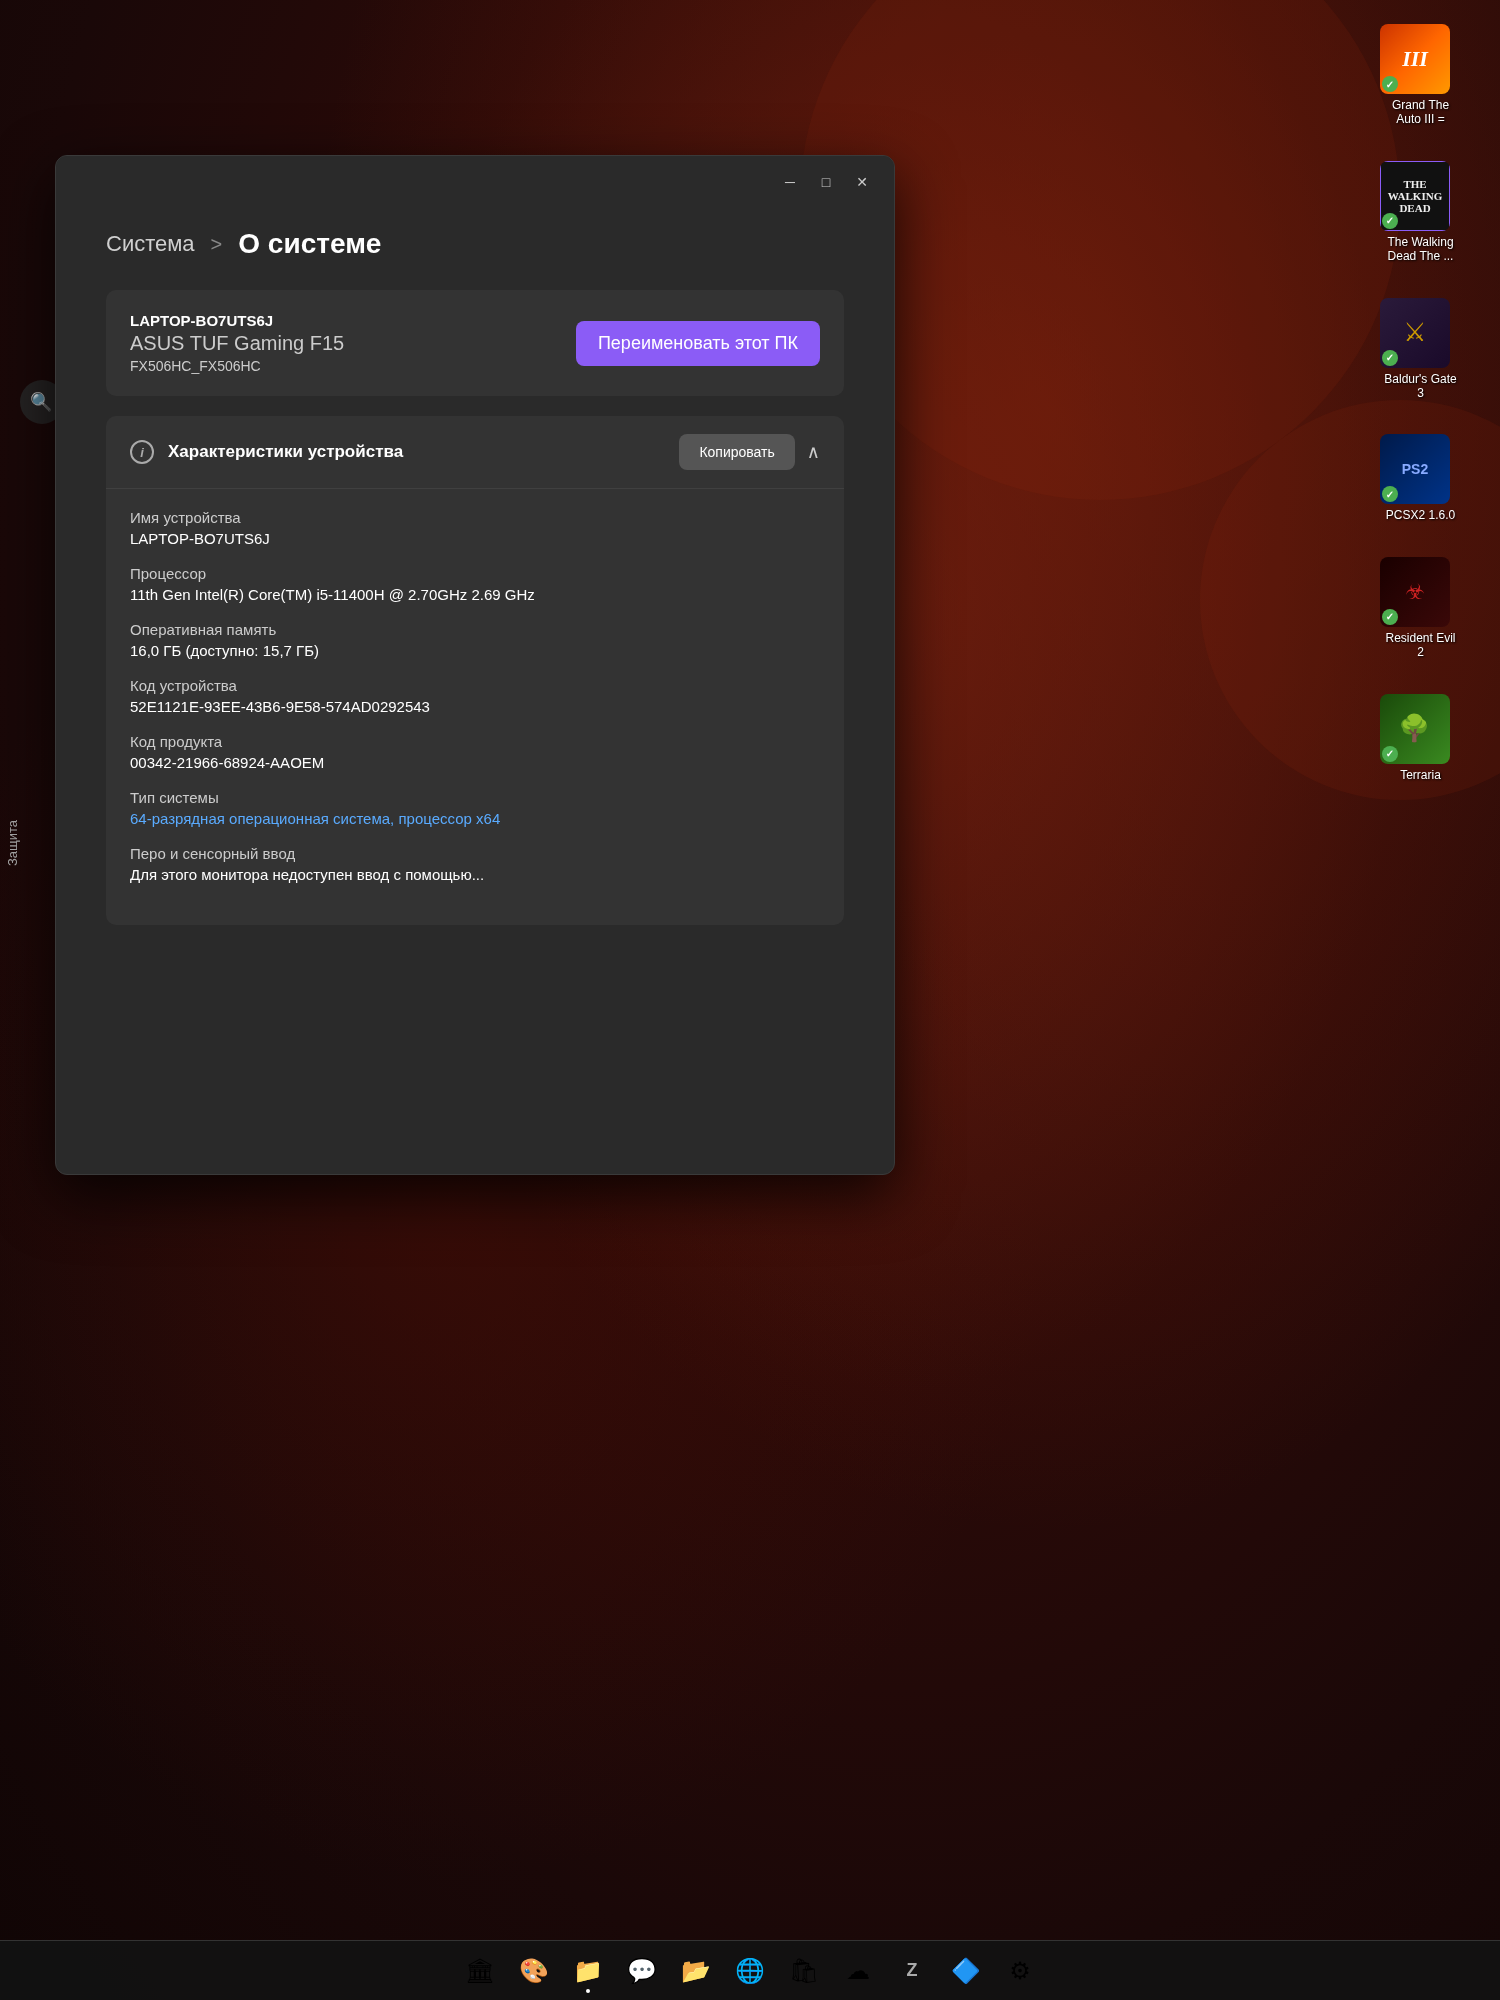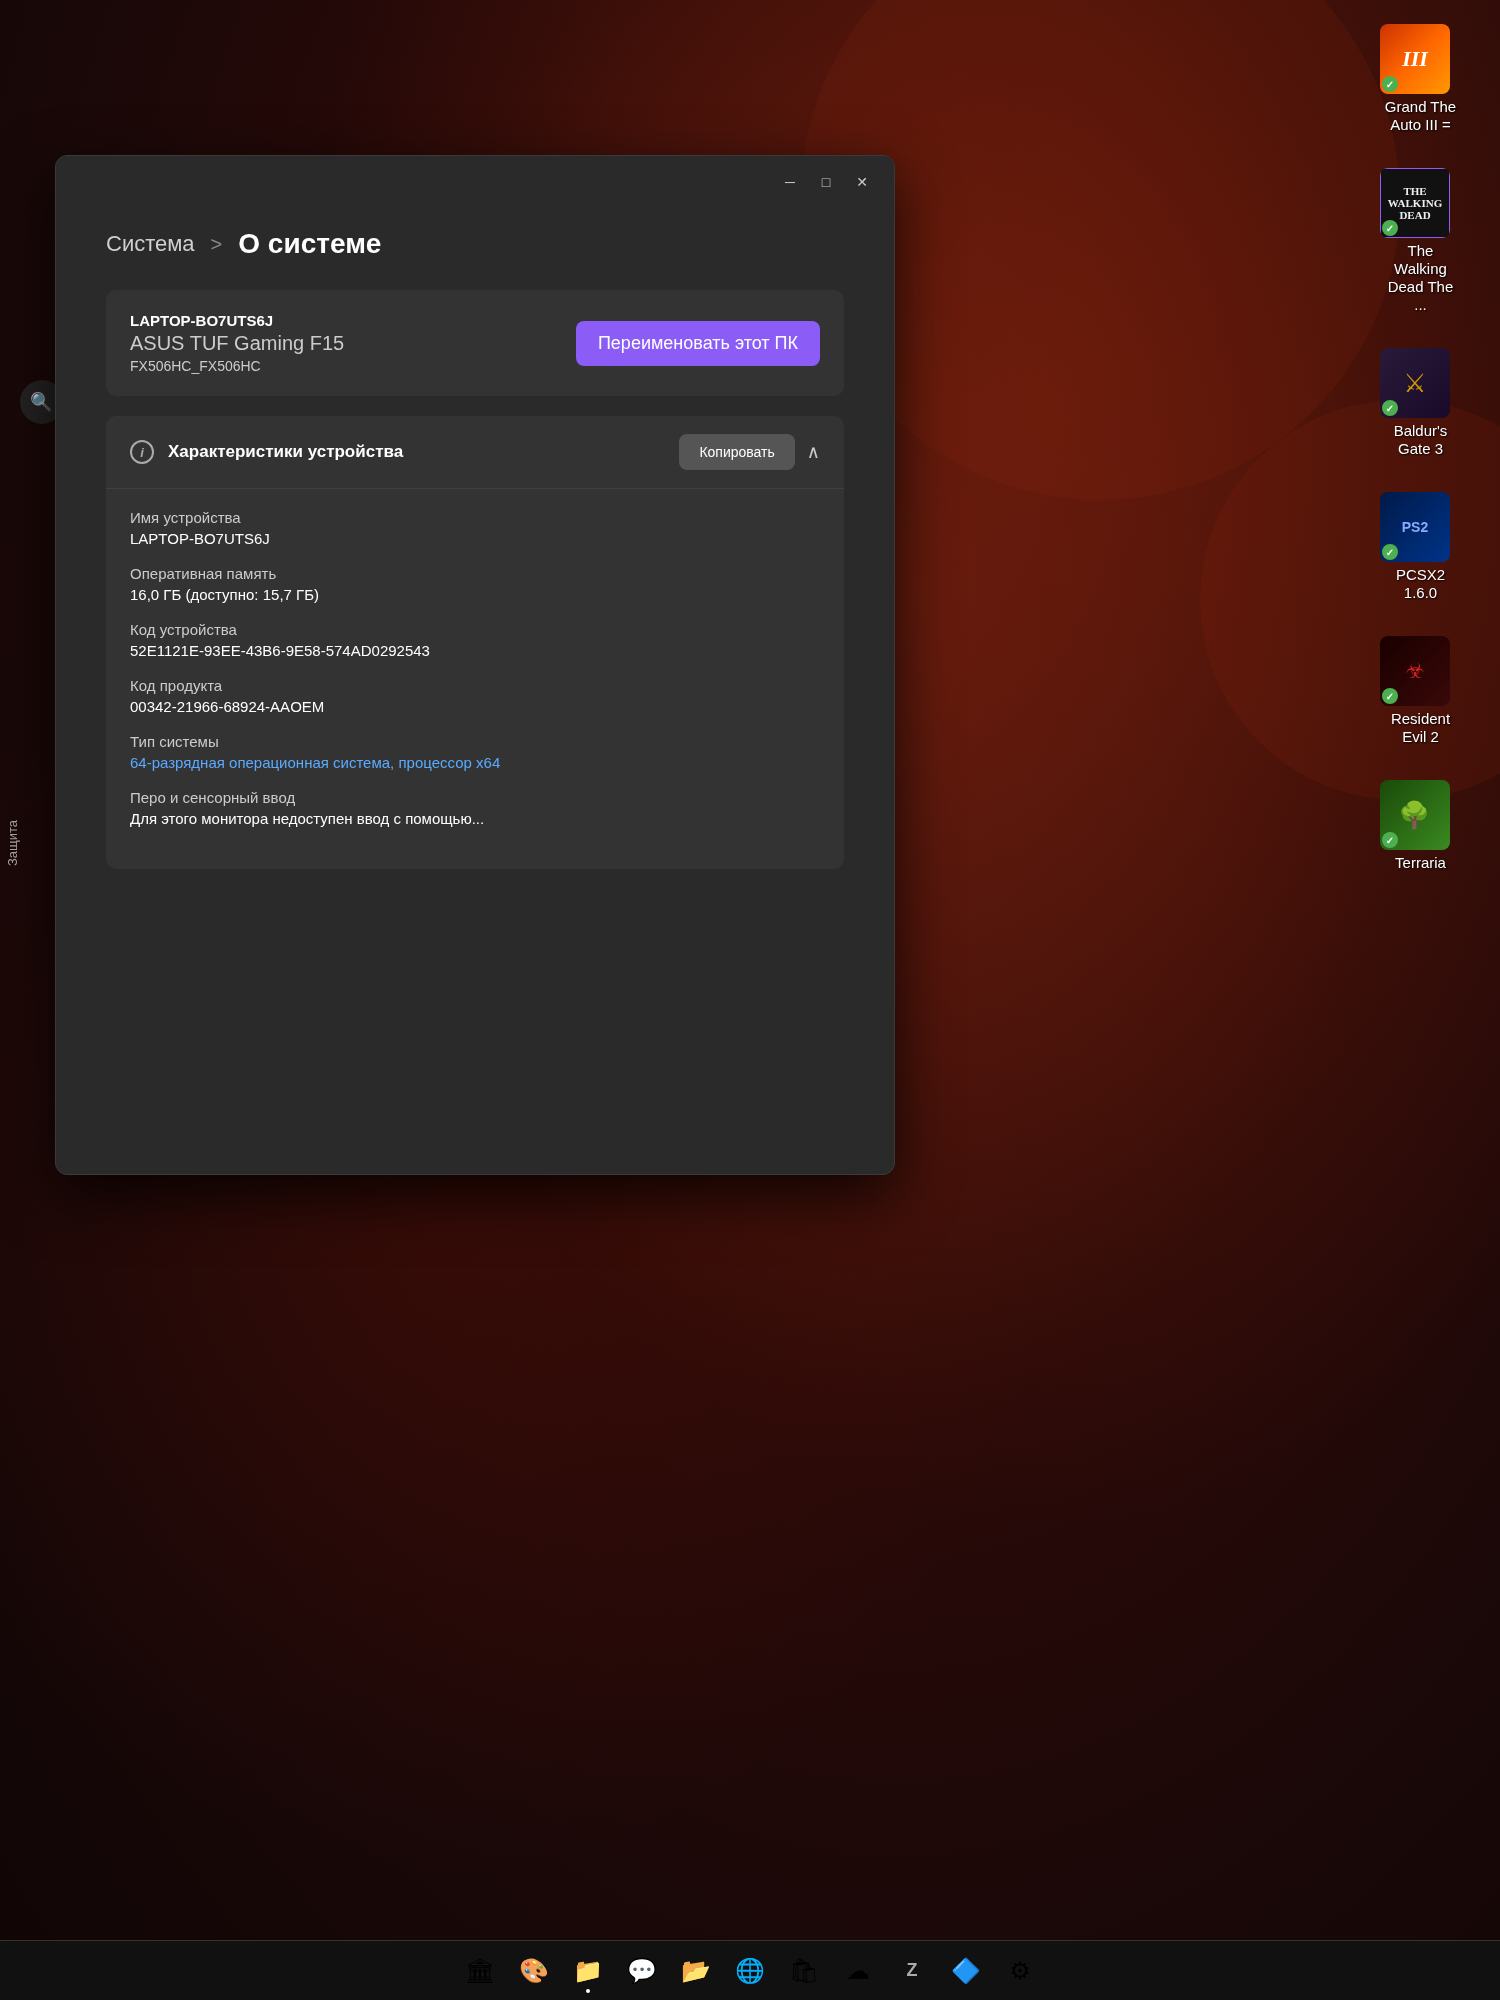--- a/index.html
+++ b/index.html
@@ -83,21 +83,21 @@
       display: flex;
       align-items: center;
       justify-content: center;
       font-size: 10px;
       color: white;
       font-weight: bold;
     }
 
     .icon-label {
       color: #fff;
-      font-size: 15px;
+      font-size: 12px;
       text-align: center;
       text-shadow: 1px 1px 2px #000;
       max-width: 80px;
       line-height: 1.2;
       margin-left: 11px;
     }
 
     
     .search-button {
       position: absolute;
@@ -547,20 +547,24 @@
         </div>
       </div>
 
       <div class="char-content">
 
         <div class="char-row">
           <div class="char-label">Имя устройства</div>
           <div class="char-value">LAPTOP-BO7UTS6J</div>
         </div>
 
+        <div class="char-row">
+          <div class="char-label">Процессор</div>
+          <div class="char-value">11th Gen Intel(R) Core(TM) i5-11400H @ 2.70GHz   2.69 GHz</div>
+        </div>
 
         <div class="char-row">
           <div class="char-label">Оперативная память</div>
           <div class="char-value">16,0 ГБ (доступно: 15,7 ГБ)</div>
         </div>
 
         <div class="char-row">
           <div class="char-label">Код устройства</div>
           <div class="char-value">52E1121E-93EE-43B6-9E58-574AD0292543</div>
         </div>

